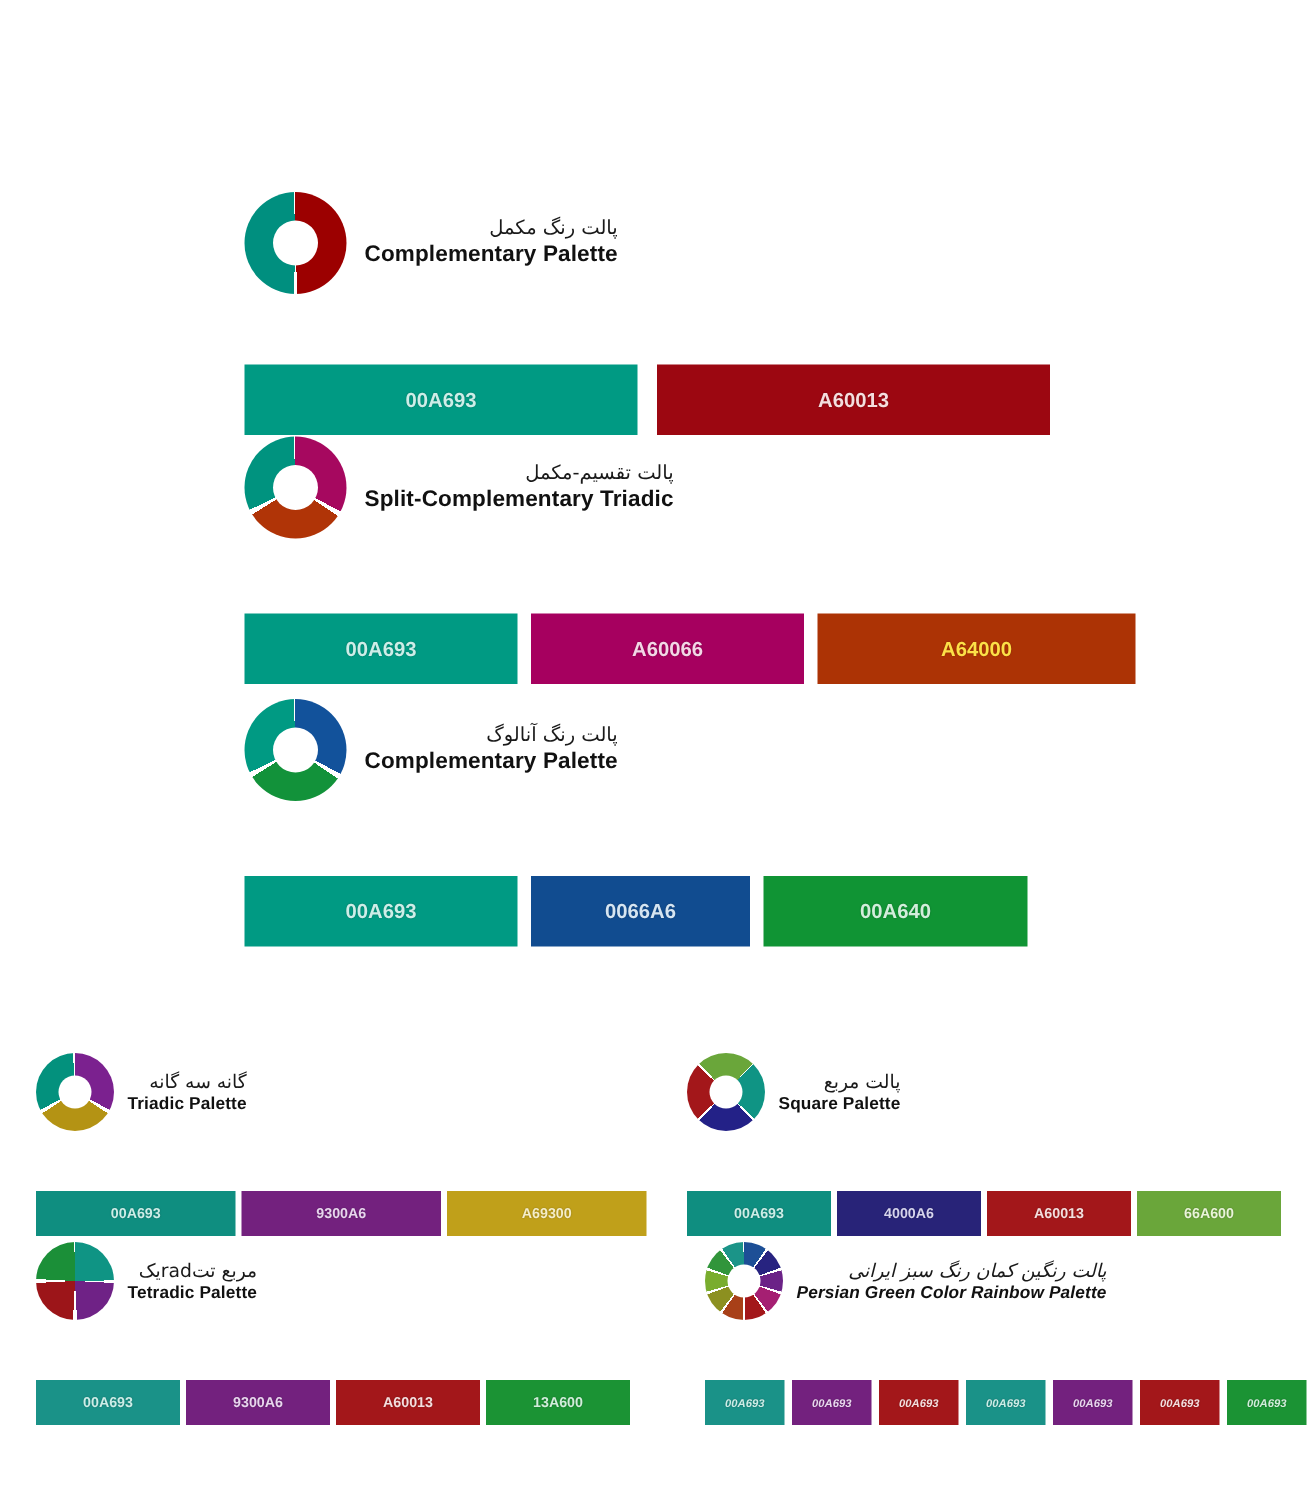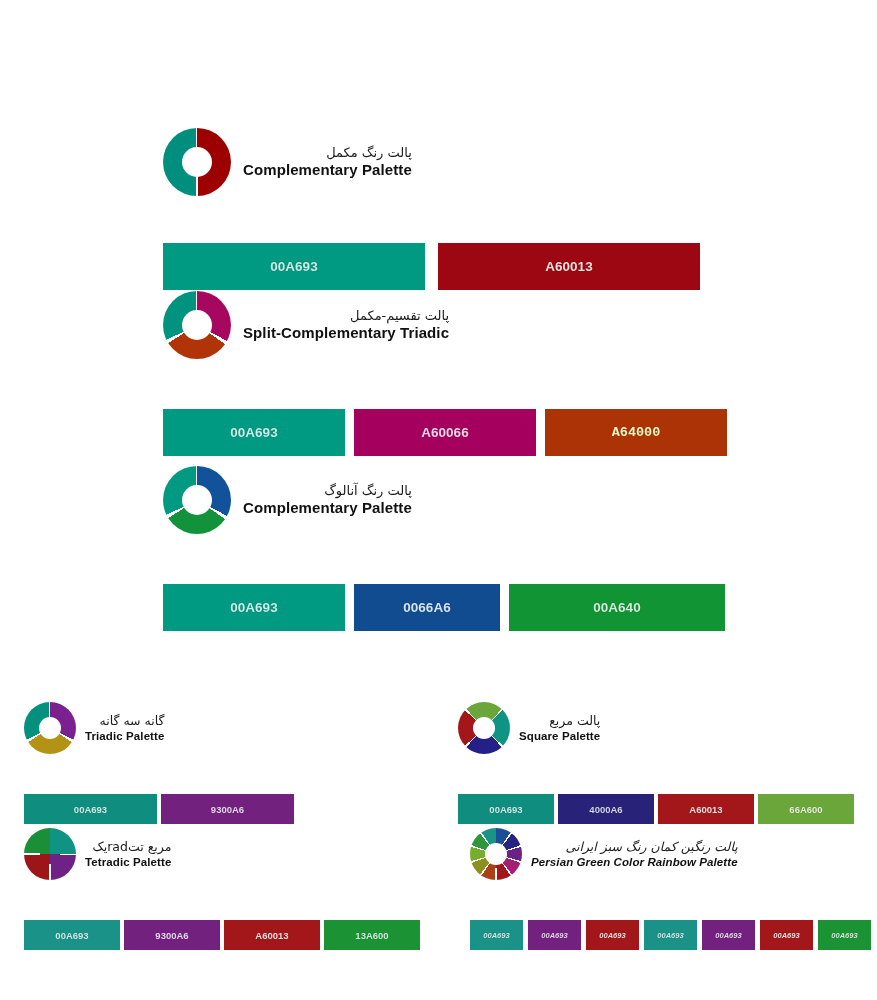--- a/index.html
+++ b/index.html
@@ -136,21 +136,21 @@
       <div class="label-en">Split-Complementary Triadic</div>
     </div>
   </div>
   <div class="bar-row" style="left:163px; top:88px;">
     <div class="swatch big-swatch" style="width:182px;background:#009a83;color:#cdeee8;">
       <span>00A693</span>
     </div>
     <div class="swatch big-swatch" style="width:182px;margin-left:6px;background:#a6005f;color:#f3d7e6;">
       <span>A60066</span>
     </div>
-    <div class="swatch big-swatch" style="width:182px;margin-left:6px;background:#ac3305;color:#fef9c3;font-family:Liberation Mono, monospace;">
+    <div class="swatch big-swatch" style="width:212px;margin-left:6px;background:#ac3305;color:#fde047;">
       <span>A64000</span>
     </div>
   </div>
 </div>
 
 <div class="big-section" style="top:466px;">
   <div class="big-head">
     <div class="wheel big" style="border-radius:50%;background:conic-gradient(from 0deg,#12529b 2deg 118deg,#ffffff 118deg 124deg,#12923a 124deg 238deg,#ffffff 238deg 244deg,#009a83 244deg 358deg,#ffffff 358deg 362deg);">
       <div class="hole"></div>
     </div>
@@ -159,21 +159,21 @@
       <div class="label-en">Complementary Palette</div>
     </div>
   </div>
   <div class="bar-row" style="left:163px; top:88px;">
     <div class="swatch big-swatch" style="width:182px;background:#009a83;color:#cdeee8;">
       <span>00A693</span>
     </div>
     <div class="swatch big-swatch" style="width:146px;margin-left:6px;background:#114c90;color:#d6e5f2;">
       <span>0066A6</span>
     </div>
-    <div class="swatch big-swatch" style="width:216px;margin-left:6px;background:#109434;color:#d2eedb;">
+    <div class="swatch big-swatch" style="width:176px;margin-left:6px;background:#109434;color:#d2eedb;">
       <span>00A640</span>
     </div>
   </div>
 </div>
 
 <div class="small-section" style="left:24px; top:702px;">
   <div class="small-head">
     <div class="wheel small" style="border-radius:50%;background:conic-gradient(from 0deg,#7b218f 3deg 117deg,#ffffff 117deg 123deg,#b49314 123deg 237deg,#ffffff 237deg 243deg,#03917d 243deg 357deg,#ffffff 357deg 363deg);">
       <div class="hole"></div>
     </div>
@@ -181,20 +181,23 @@
       <div class="label-fa sm">گانه سه گانه</div>
       <div class="label-en sm">Triadic Palette</div>
     </div>
   </div>
   <div class="bar-row small-bar-row" style="left:0px; top:62px;">
     <div class="swatch small-swatch" style="width:133px;background:#0f8e80;color:#cdeee8;">
       <span>00A693</span>
     </div>
     <div class="swatch small-swatch" style="width:133px;background:#73217e;color:#e8d6ee;">
       <span>9300A6</span>
+    </div>
+    <div class="swatch small-swatch" style="width:133px;background:#c0a01a;color:#f6eec8;">
+      <span>A69300</span>
     </div>
   </div>
 </div>
 
 <div class="small-section" style="left:458px; top:702px;">
   <div class="small-head">
     <div class="wheel small" style="border-radius:50%;background:conic-gradient(from 45deg,#0f9484 2deg 88deg,#ffffff 88deg 92deg,#232187 92deg 178deg,#ffffff 178deg 182deg,#a3171a 182deg 268deg,#ffffff 268deg 272deg,#6aa63a 272deg 358deg,#ffffff 358deg 362deg);">
       <div class="hole"></div>
     </div>
     <div class="labels">

